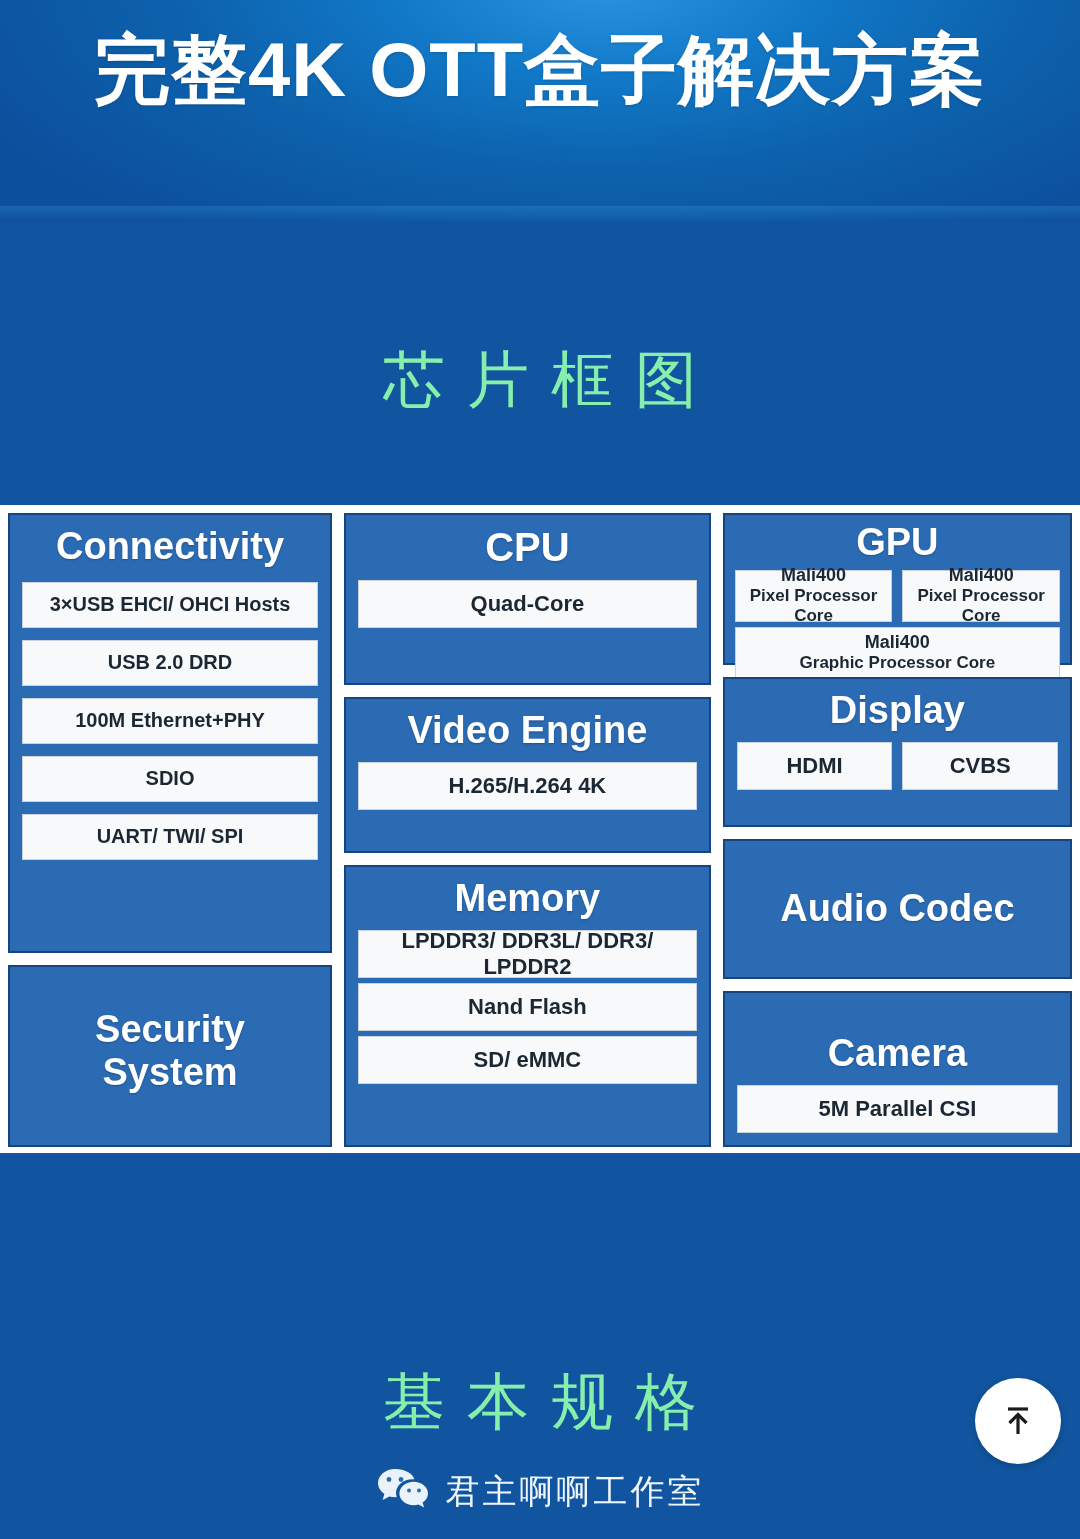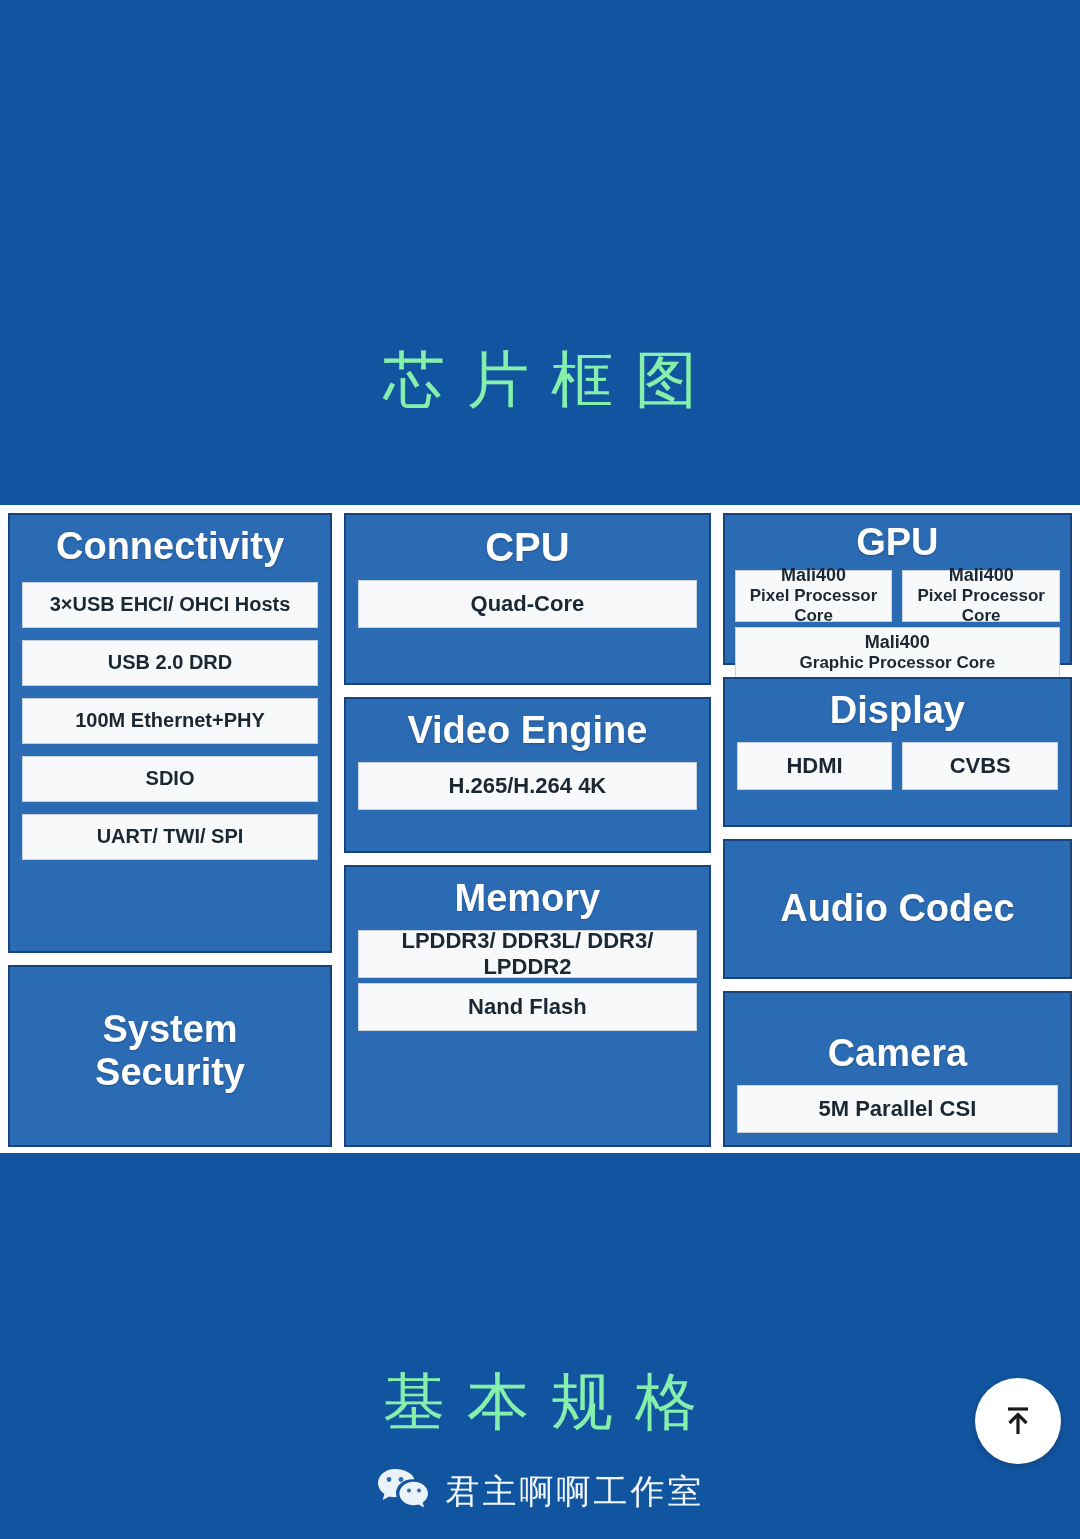--- a/index.html
+++ b/index.html
@@ -158,42 +158,45 @@
     font-size:34px;
     letter-spacing:3px;
     white-space:nowrap;
   }
 </style>
 </head>
 <body>
 
 <div id="page">
 
+  <div class="hero">
+    <div class="hero-title">完整4K OTT盒子解决方案</div>
+  </div>
 
   <div class="section-heading" id="heading-chip">芯片框图</div>
 
   <div class="diagram">
 
     <div class="col col-left">
 
       <div class="block" id="block-connectivity">
         <div class="block-title t-lg">Connectivity</div>
         <div class="items">
           <div class="item item-sm">3×USB EHCI/ OHCI Hosts</div>
           <div class="item item-sm">USB 2.0 DRD</div>
           <div class="item item-sm">100M Ethernet+PHY</div>
           <div class="item item-sm">SDIO</div>
           <div class="item item-sm">UART/ TWI/ SPI</div>
         </div>
       </div>
 
       <div class="block" id="block-security">
         <div class="block-title t-lg">
+          <div>Security</div>
           <div>System</div>
-          <div>Security</div>
         </div>
       </div>
 
     </div>
 
     <div class="col col-mid">
 
       <div class="block" id="block-cpu">
         <div class="block-title t-xl">CPU</div>
         <div class="items">
@@ -206,20 +209,21 @@
         <div class="items">
           <div class="item item-1line">H.265/H.264 4K</div>
         </div>
       </div>
 
       <div class="block" id="block-memory">
         <div class="block-title t-lg">Memory</div>
         <div class="items">
           <div class="item item-1line">LPDDR3/ DDR3L/ DDR3/ LPDDR2</div>
           <div class="item item-1line">Nand Flash</div>
+          <div class="item item-1line">SD/ eMMC</div>
         </div>
       </div>
 
     </div>
 
     <div class="col col-right">
 
       <div class="block" id="block-gpu">
         <div class="block-title t-lg">GPU</div>
         <div class="items">

